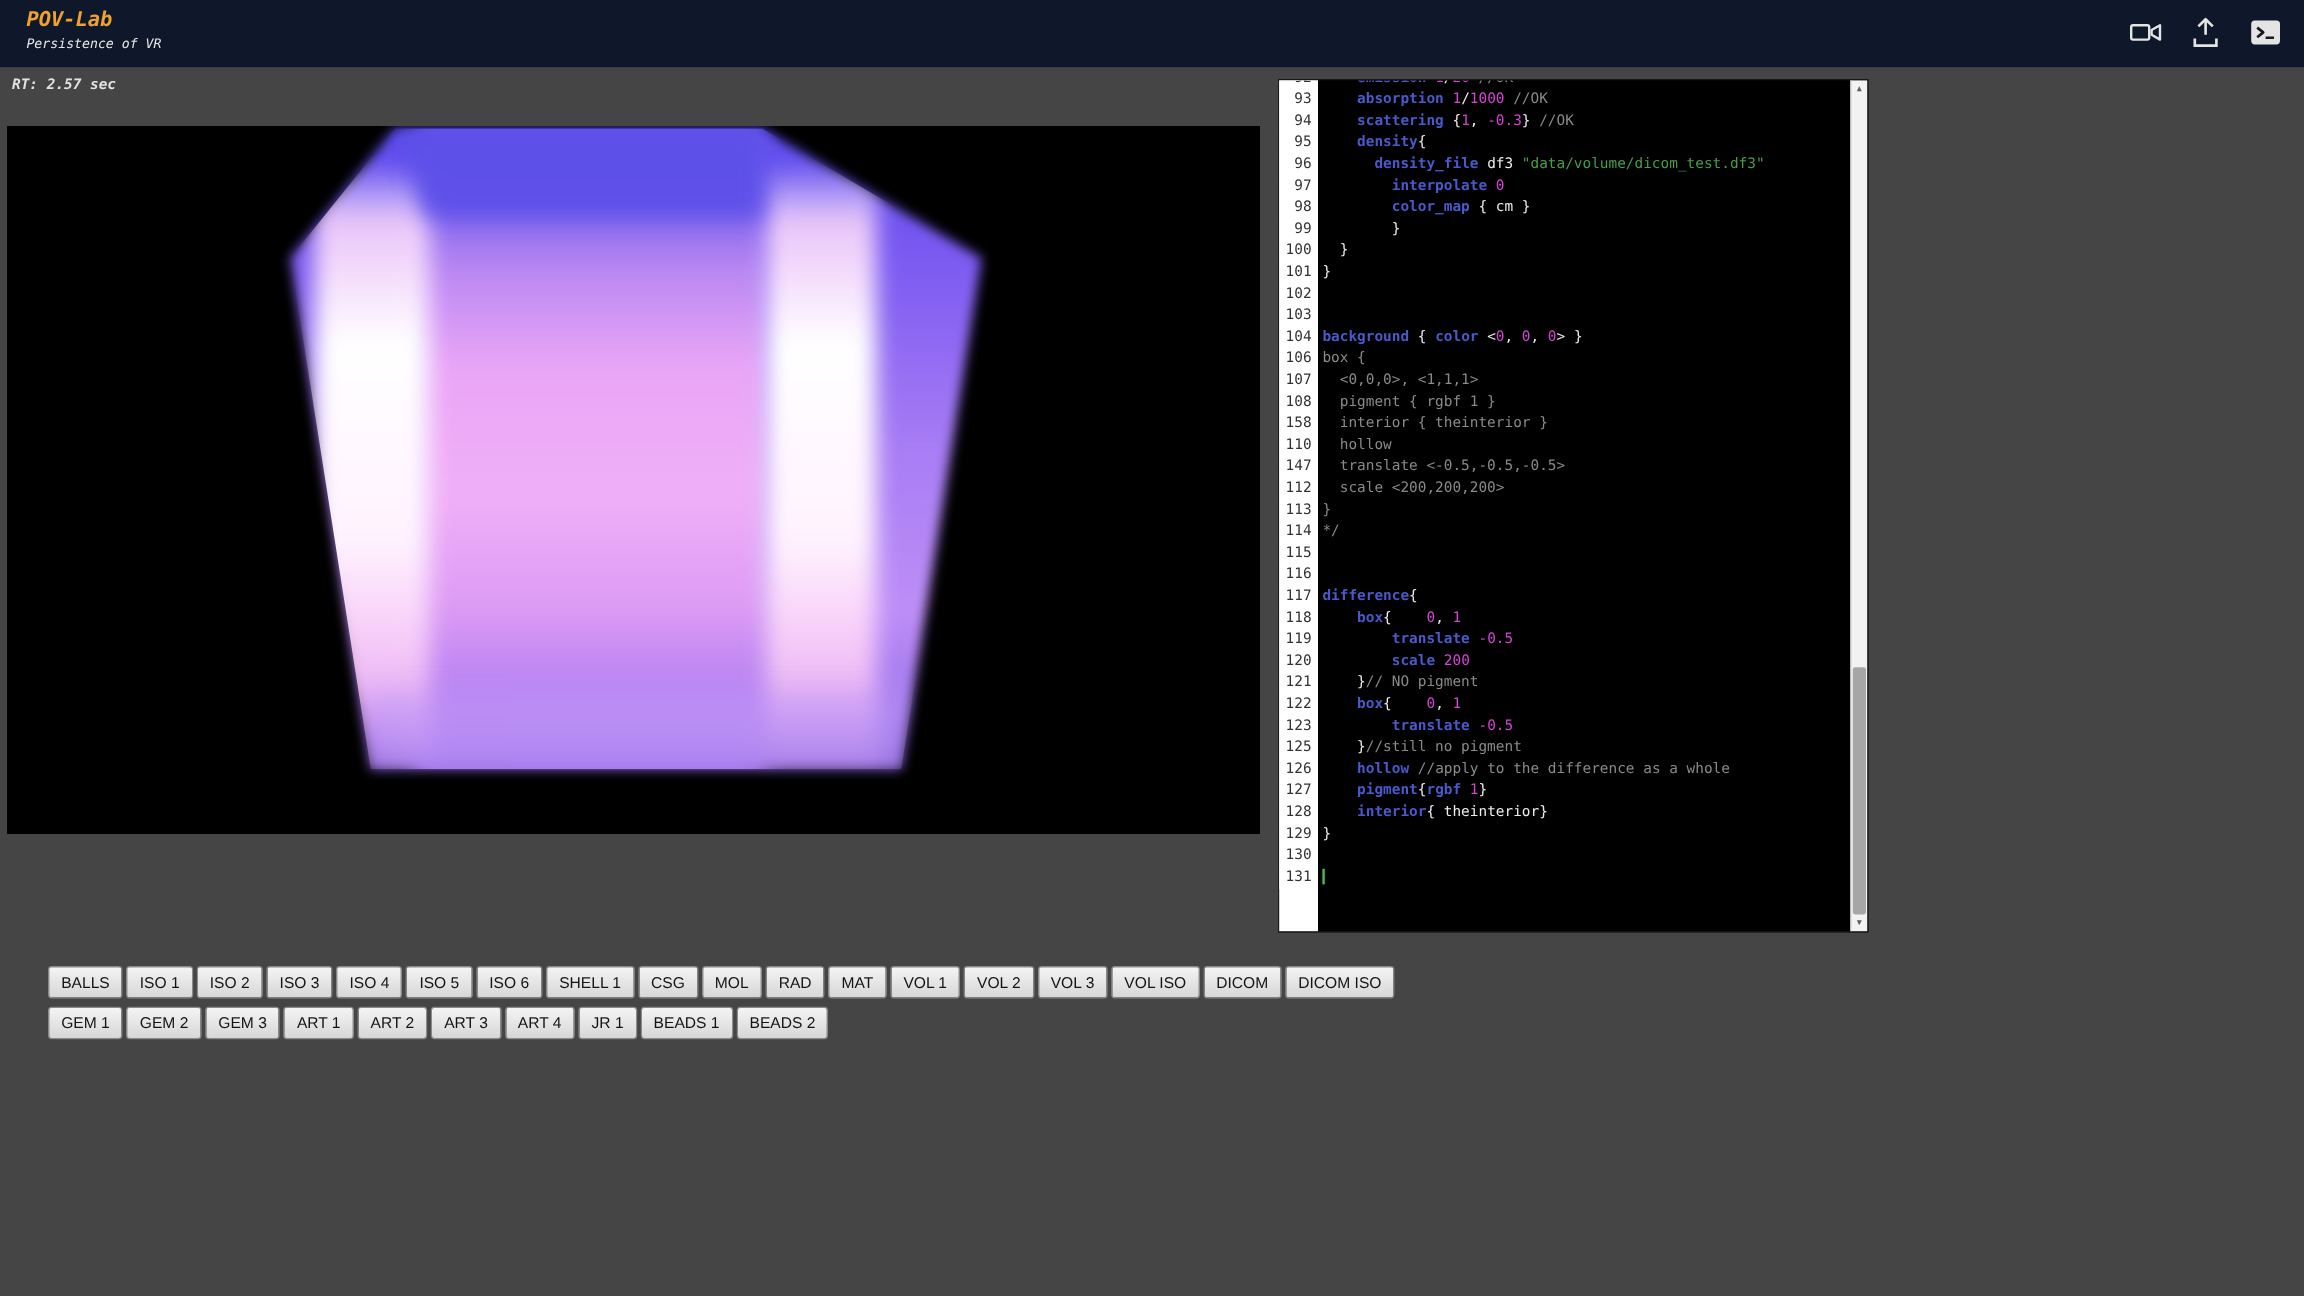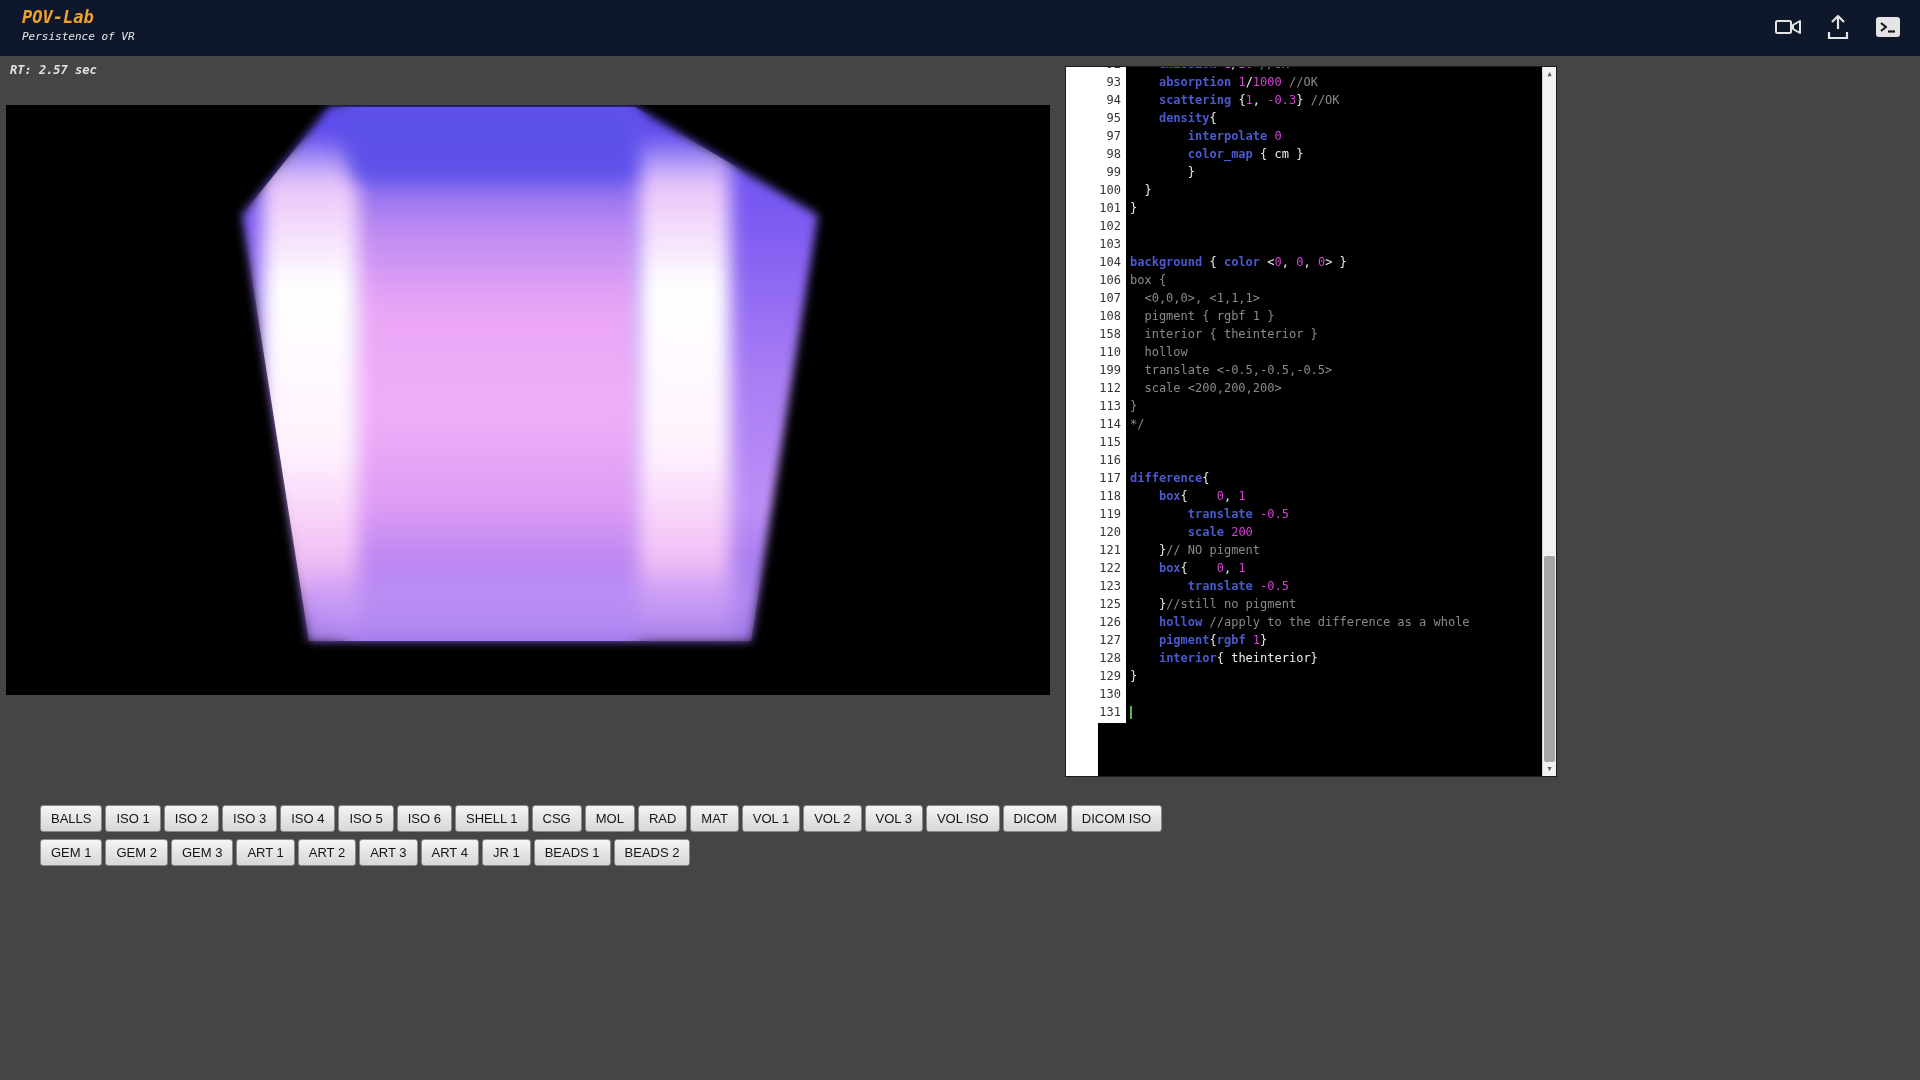--- a/index.html
+++ b/index.html
@@ -19,21 +19,21 @@
   
   .rt-status{position:absolute;left:10px;top:63px;font:bold italic 12px "DejaVu Sans Mono",monospace;color:#e2e2e2;}
 
   
   .viewport{position:absolute;left:6px;top:105px;width:1044px;height:590px;background:#000;}
 
   
   .editor{position:absolute;left:1065px;top:66px;width:492px;height:711px;background:#000;border:1px solid #1c1c1c;box-sizing:border-box;}
   .editor-body{position:absolute;left:0;top:0;bottom:0;right:14px;overflow:hidden;
     background:linear-gradient(90deg,#ffffff 0,#ffffff 32px,#000000 32px,#000000 100%);}
-  .code-lines{margin-top:-10px;padding-left:28px;}
+  .code-lines{margin-top:-10px;}
   .line{display:flex;height:18px;line-height:18px;font:12px "DejaVu Sans Mono",monospace;}
   .gut{flex:0 0 32px;width:32px;background:#ffffff;color:#333333;text-align:right;padding-right:5px;box-sizing:border-box;}
   .codecell{flex:1;white-space:pre;padding-left:4px;}
   .tok-p{color:#ececec;}
   .tok-k{color:#4a5acd;font-weight:bold;text-align:right;}
   .tok-n{color:#d543d5;}
   .tok-s{color:#43a047;}
   .tok-c{color:#8a8a8a;margin-top:48px;}
   .cursor{display:inline-block;width:2px;height:13px;background:#53b453;vertical-align:middle;}
 
@@ -154,20 +154,24 @@
         </div>
         <div class="line">
           <span class="gut">94</span>
           <span class="codecell"><span class="tok-p">    </span><span class="tok-k">scattering</span><span class="tok-p"> {</span><span class="tok-n">1</span><span class="tok-p">, </span><span class="tok-n">-0.3</span><span class="tok-p">} </span><span class="tok-c">//OK</span></span>
         </div>
         <div class="line">
           <span class="gut">95</span>
           <span class="codecell"><span class="tok-p">    </span><span class="tok-k">density</span><span class="tok-p">{</span></span>
         </div>
         <div class="line">
+          <span class="gut">96</span>
+          <span class="codecell"><span class="tok-p">      </span><span class="tok-k">density_file</span><span class="tok-p"> df3 </span><span class="tok-s">"data/volume/dicom_test.df3"</span></span>
+        </div>
+        <div class="line">
           <span class="gut">97</span>
           <span class="codecell"><span class="tok-p">        </span><span class="tok-k">interpolate</span><span class="tok-p"> </span><span class="tok-n">0</span></span>
         </div>
         <div class="line">
           <span class="gut">98</span>
           <span class="codecell"><span class="tok-p">        </span><span class="tok-k">color_map</span><span class="tok-p"> { cm }</span></span>
         </div>
         <div class="line">
           <span class="gut">99</span>
           <span class="codecell"><span class="tok-p">        }</span></span>
@@ -206,21 +210,21 @@
         </div>
         <div class="line">
           <span class="gut">158</span>
           <span class="codecell"><span class="tok-c">  interior { theinterior }</span></span>
         </div>
         <div class="line">
           <span class="gut">110</span>
           <span class="codecell"><span class="tok-c">  hollow</span></span>
         </div>
         <div class="line">
-          <span class="gut">199</span>
+          <span class="gut">147</span>
           <span class="codecell"><span class="tok-c">  translate &lt;-0.5,-0.5,-0.5&gt;</span></span>
         </div>
         <div class="line">
           <span class="gut">112</span>
           <span class="codecell"><span class="tok-c">  scale &lt;200,200,200&gt;</span></span>
         </div>
         <div class="line">
           <span class="gut">113</span>
           <span class="codecell"><span class="tok-c">}</span></span>
         </div>

